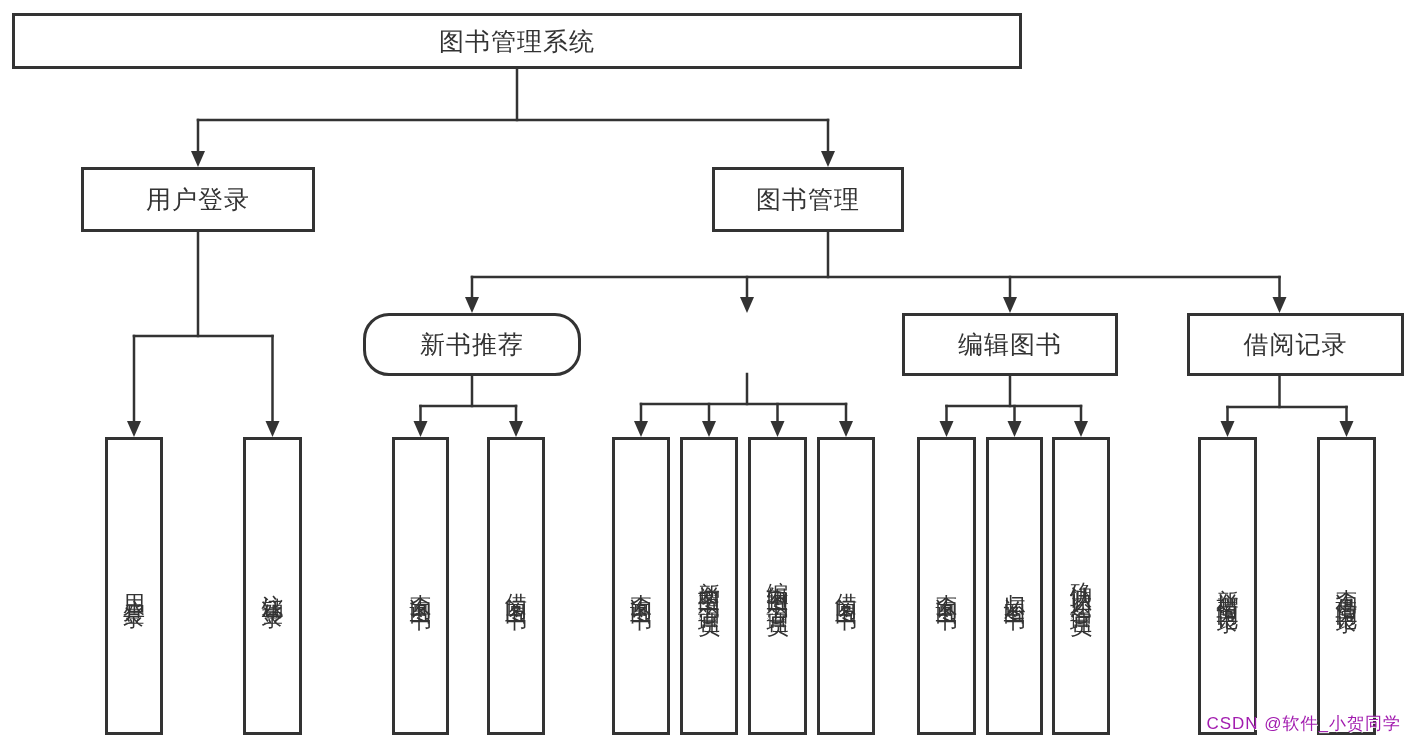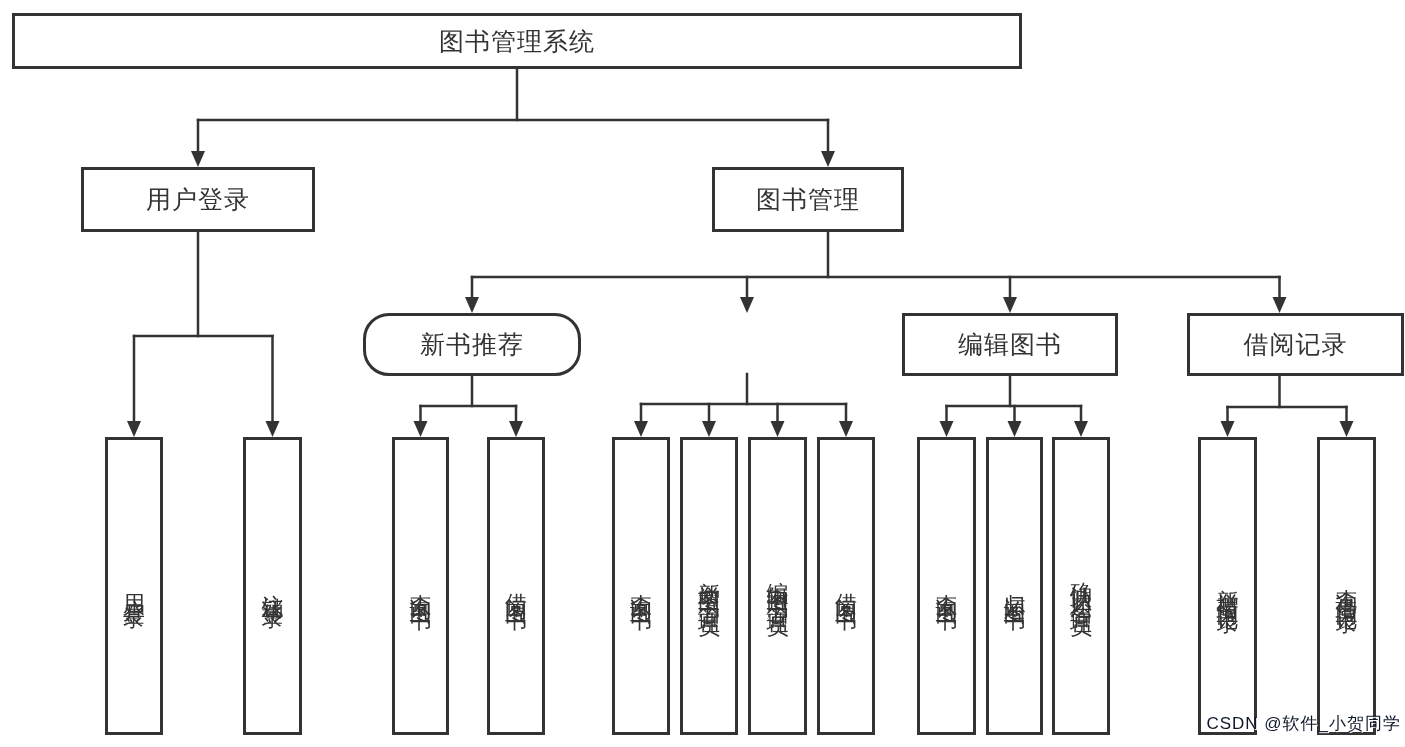--- a/index.html
+++ b/index.html
@@ -43,21 +43,21 @@
     line-height: 1;
     white-space: normal;
   }
   #watermark {
     position: absolute;
     top: 712px;
     right: 4px;
     z-index: 2;
     font-size: 17px;
     letter-spacing: 1px;
-    color: #0f172a;
+    color: #a21caf;
     text-shadow: 1px 1px 0 #ffffff;
     font-family: "Liberation Sans", sans-serif;
   }
 </style>
 </head>
 <body>
 
 <div id="canvas">
   <svg id="wires" xmlns="http://www.w3.org/2000/svg" viewBox="0 0 1405 747">
       <g>

